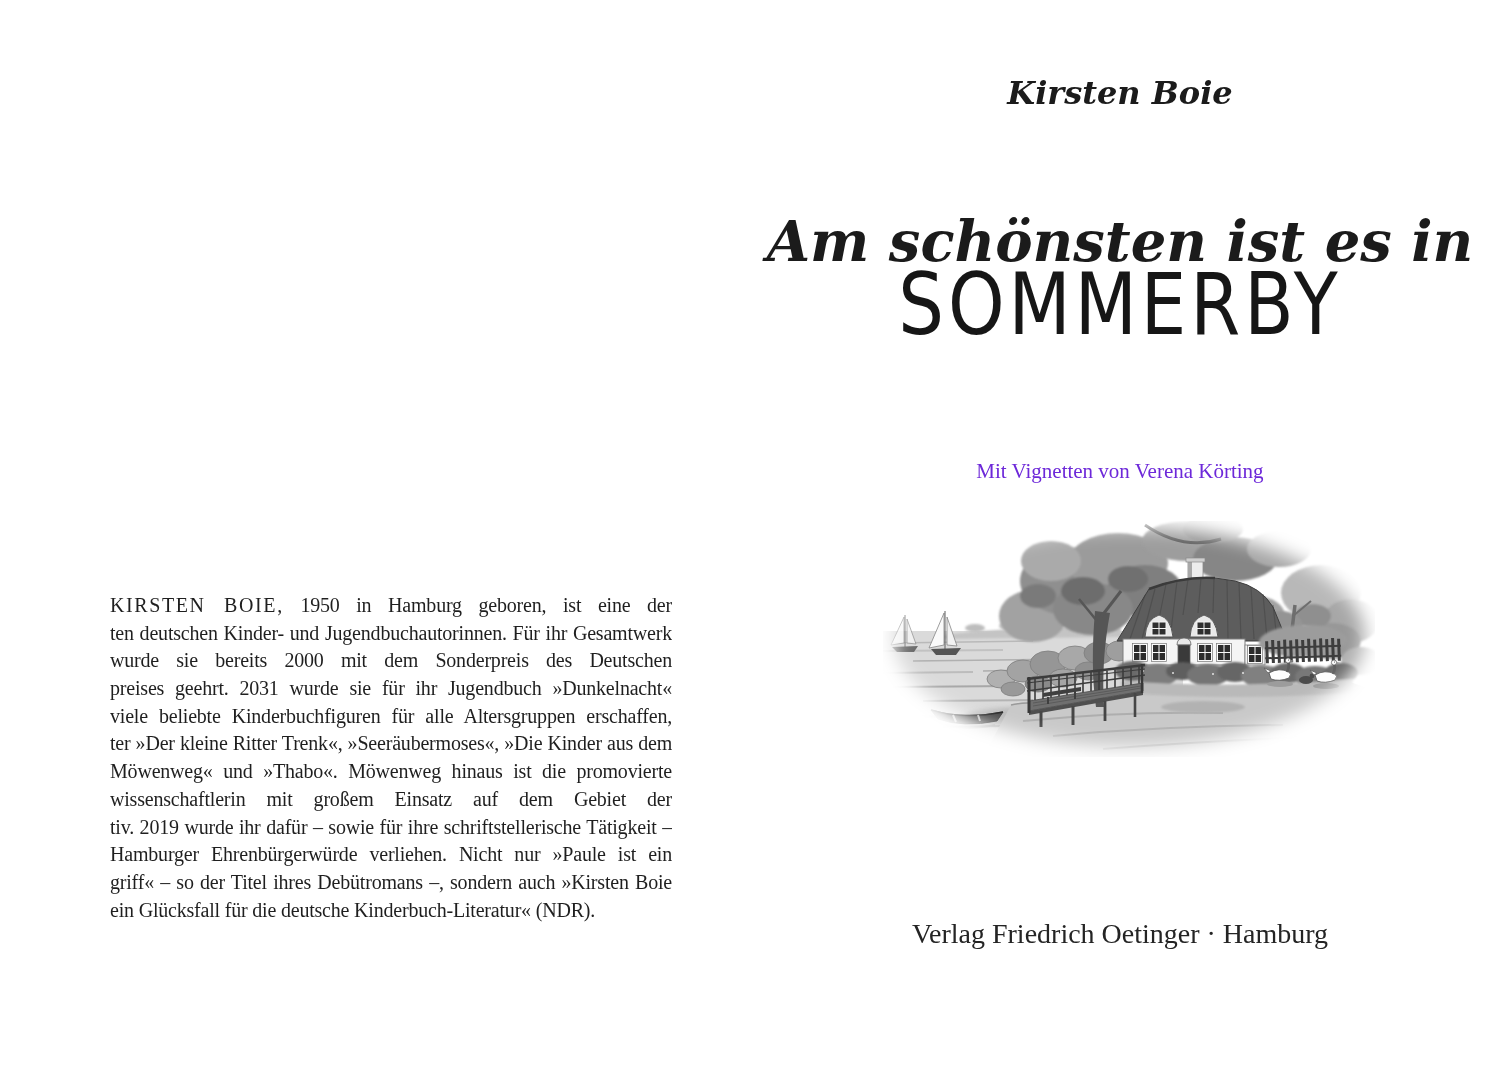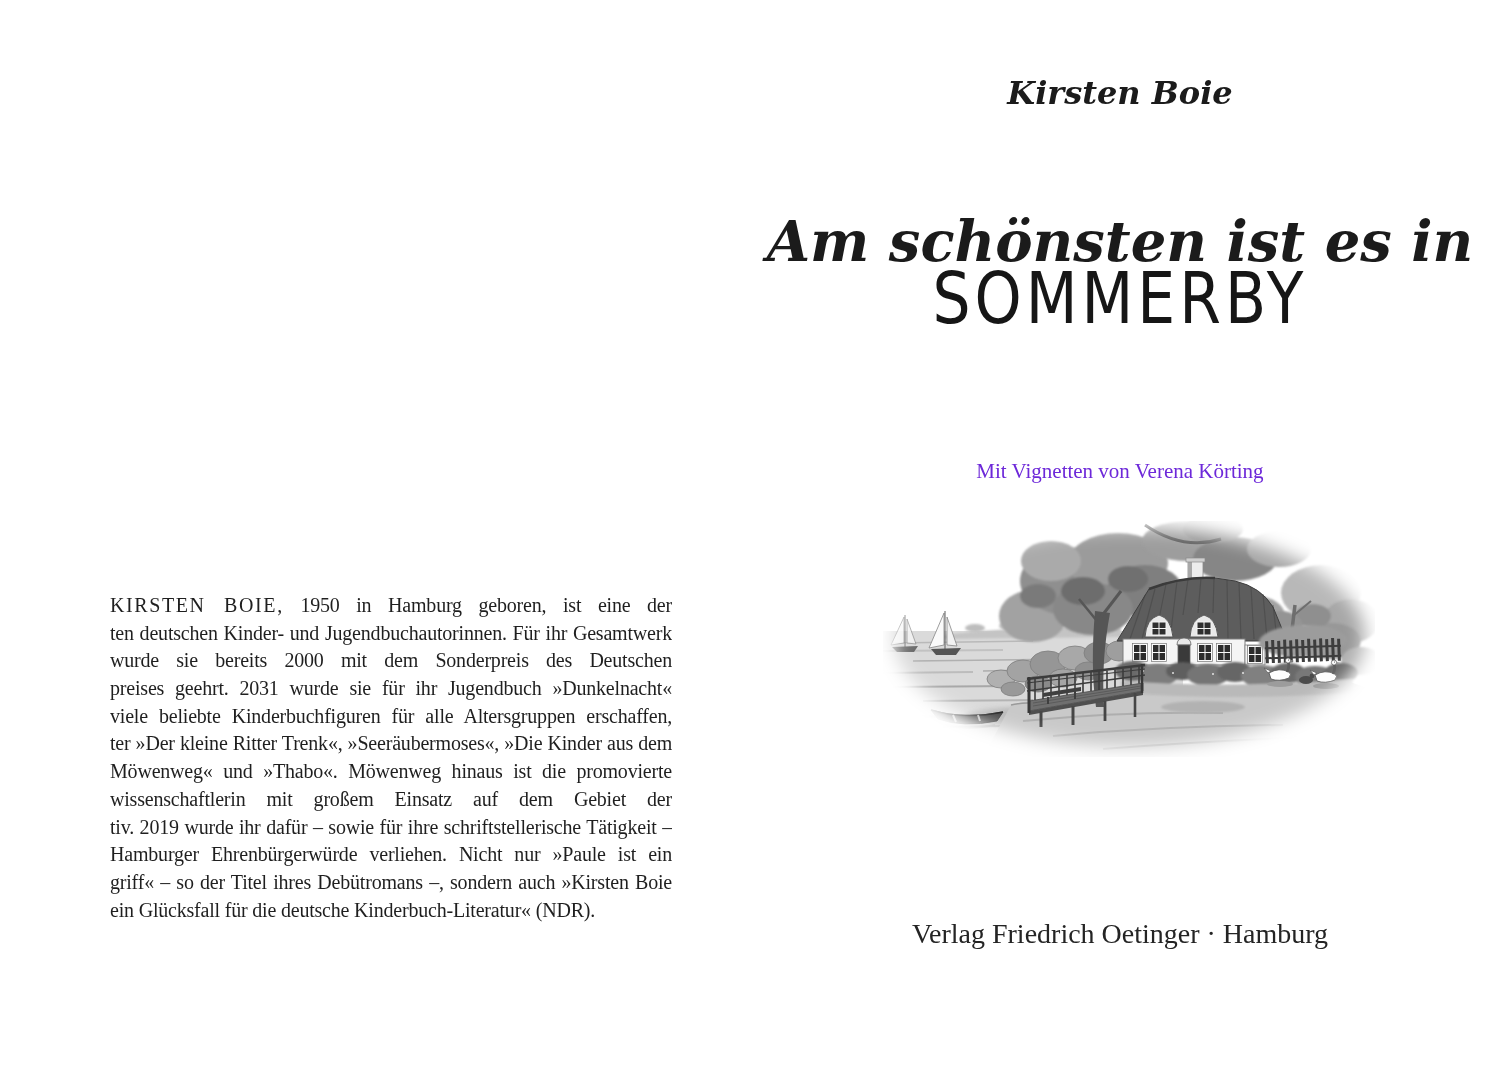--- a/index.html
+++ b/index.html
@@ -15,21 +15,21 @@
   .bio-line{text-align:justify;text-align-last:justify;line-height:27.7px;height:27.7px;
             overflow:hidden;}
   .bio-line.last{text-align-last:left;}
   .bio-lead{letter-spacing:1.6px;}
 
   
   .rp{position:absolute;left:0;width:760px;text-align:center;}
   .script{font-family:"DejaVu Serif","Liberation Serif",serif;font-style:italic;font-weight:bold;}
   .author-name{top:74px;font-size:32px;}
   .series-line{top:208px;font-size:56px;}
-  .book-title{top:266px;font-size:60px;font-family:"DejaVu Sans","Liberation Sans",sans-serif;
+  .book-title{top:266px;font-size:72px;font-family:"DejaVu Sans","Liberation Sans",sans-serif;
               letter-spacing:4px;font-weight:400;color:#161616;}
   .book-title .stretch{display:inline-block;transform:scaleY(1.18);transform-origin:50% 70%;}
   .credit-line{top:459px;font-size:21px;color:#6d28d9;}
   .publisher-line{top:918px;font-size:28px;color:#242424;}
 
   .vignette{position:absolute;left:883px;top:521px;width:492px;height:236px;}
   .vignette svg{display:block;width:492px;height:236px;}
 </style>
 </head>
 <body>

